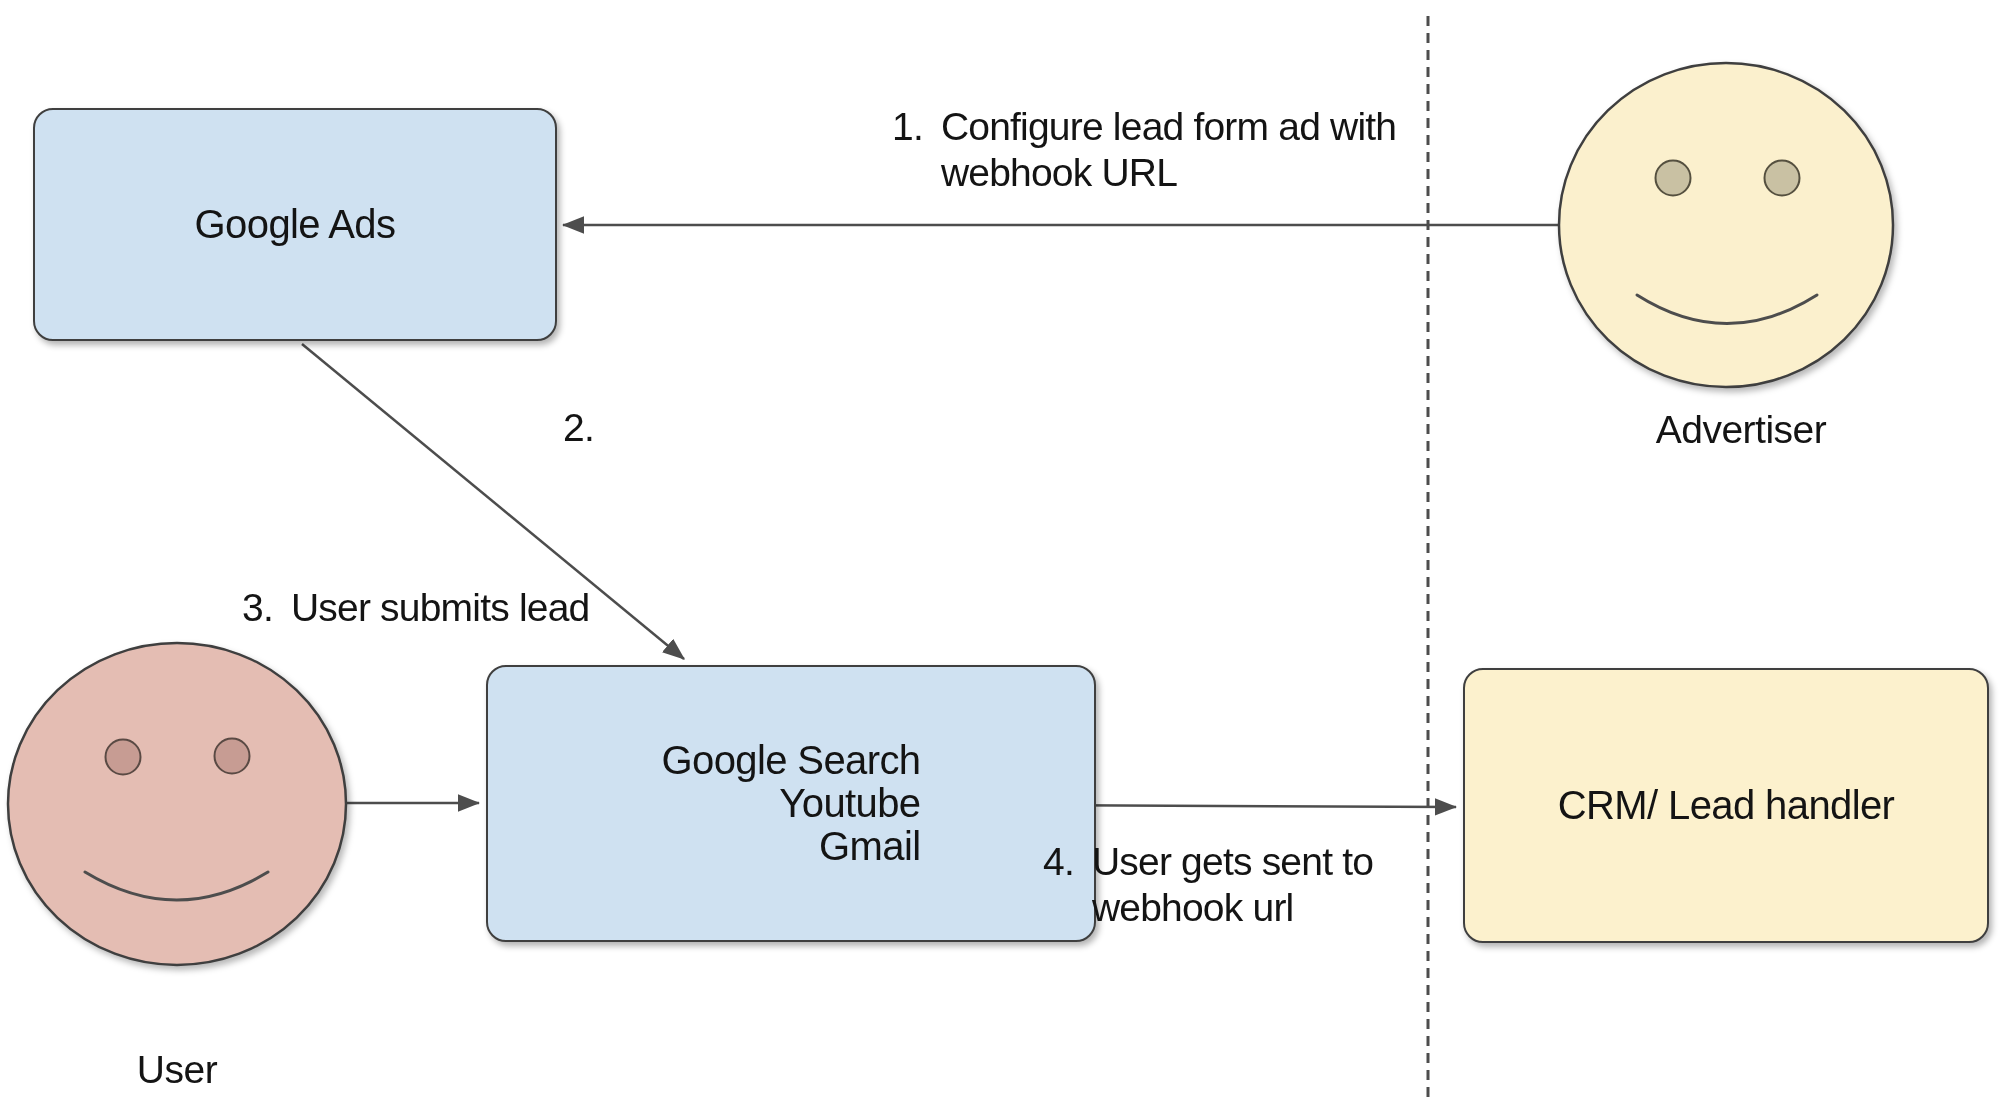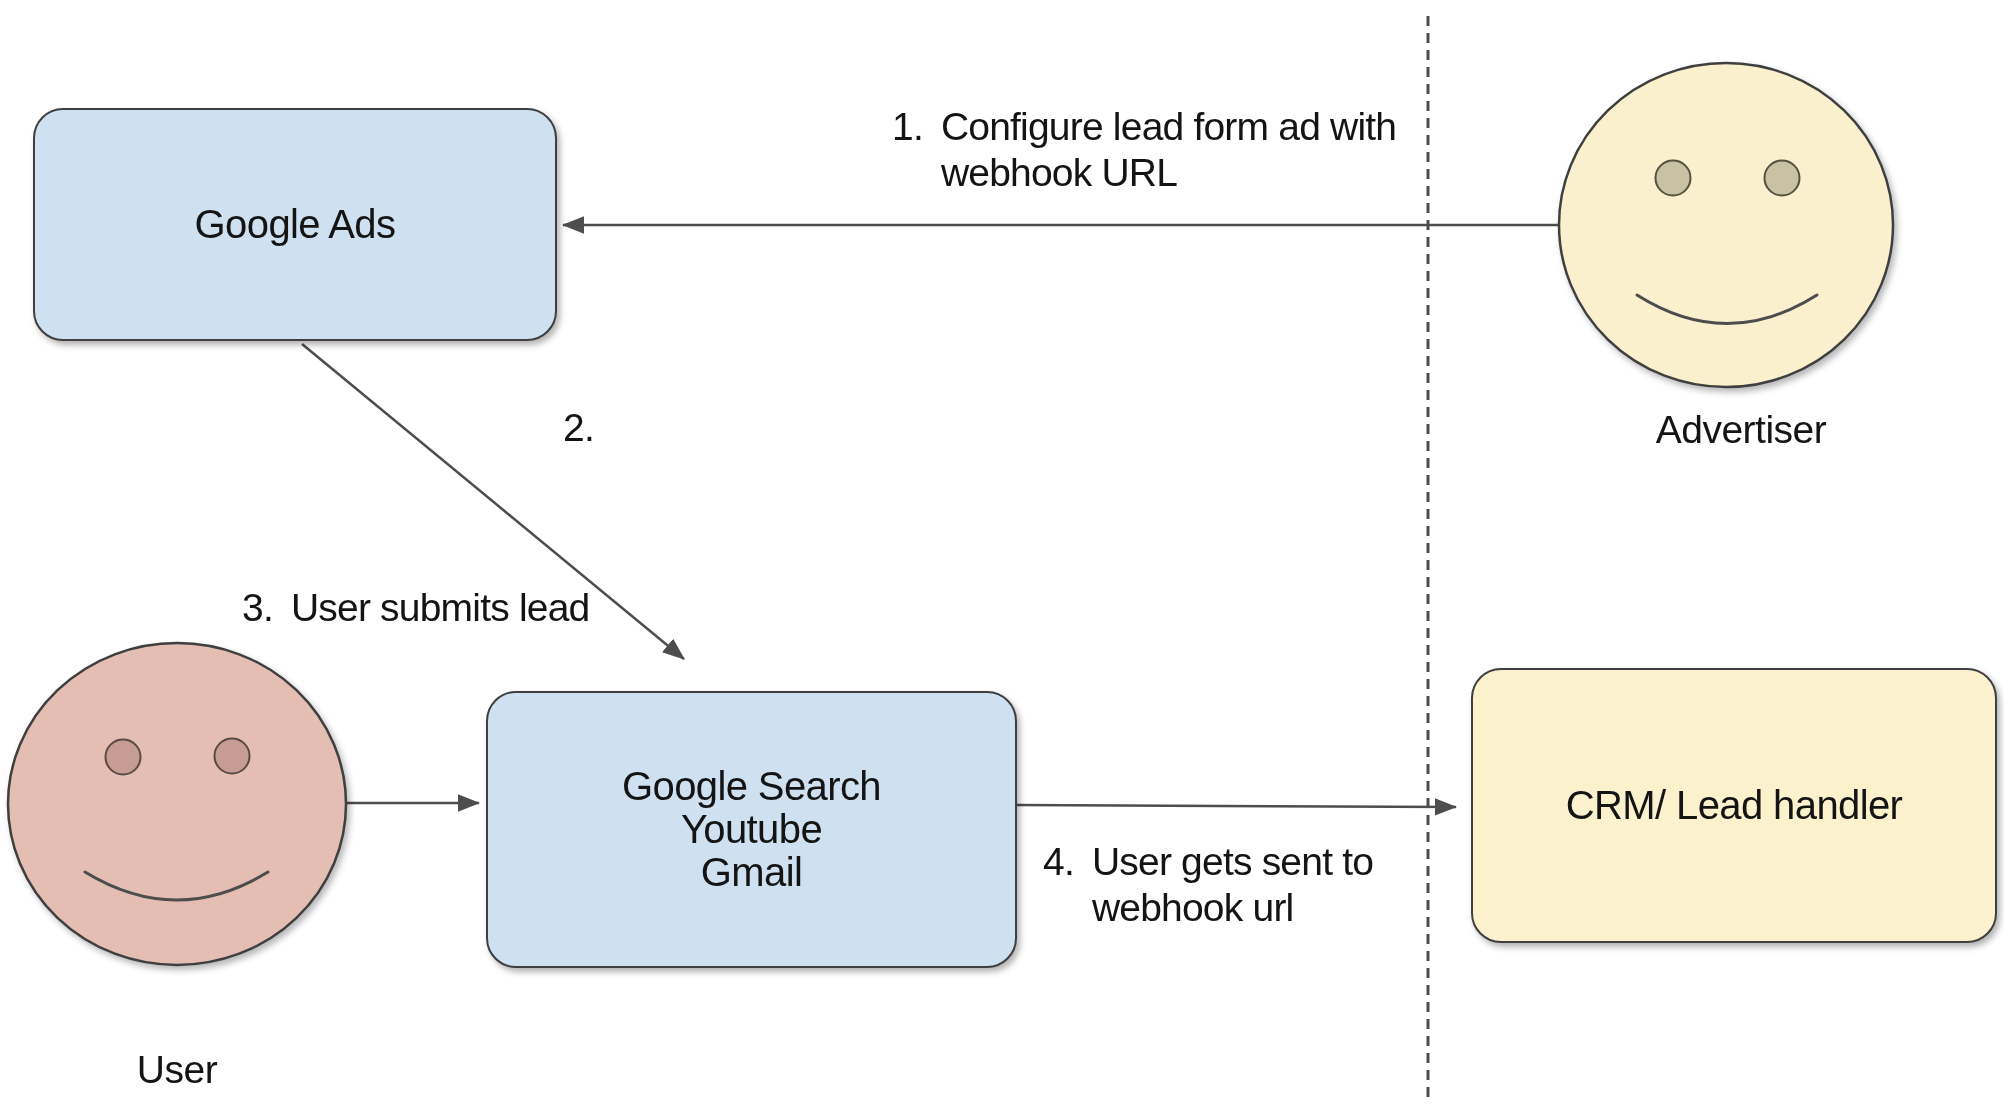--- a/index.html
+++ b/index.html
@@ -22,32 +22,32 @@
   .smile{fill:none;stroke:var(--line,#4d4d4d);stroke-width:3;stroke-linecap:round;}
   .conn{stroke:var(--line,#4d4d4d);stroke-width:2.5;}
   .dashed{stroke:var(--line,#4d4d4d);stroke-width:3;stroke-dasharray:10 7;}
   #ah path{fill:var(--line,#4d4d4d);}
   .shadowed{filter:drop-shadow(3px 4px 3px rgba(0,0,0,0.28));}
 
   
   .node{
     position:absolute;
     display:flex;align-items:center;justify-content:center;
-    text-align:center;
+    text-align:right;
     border:2.5px solid var(--stroke,#3f3f3f);
-    border-radius:30px;
+    border-radius:20px;
     font-size:40px;letter-spacing:-0.6px;
     box-shadow:3px 4px 6px rgba(0,0,0,0.30);
     box-sizing:border-box;
     line-height:43px;
   }
   .node.blue{background:var(--box_blue,#cfe1f1);}
-  .node.yellow{background:var(--box_yellow,#fcf1cd);margin-left:8px;}
+  .node.yellow{background:var(--box_yellow,#fcf1cd);}
   #node-google-ads{left:33px;top:108px;width:524px;height:233px;}
-  #node-google-surfaces{left:486px;top:691px;width:531px;height:277px;}
+  #node-google-surfaces{left:486px;top:665px;width:610px;height:277px;}
   #node-crm{left:1463px;top:668px;width:526px;height:275px;}
   .node .multiline span{display:block;}
 
   
   .step{
     position:absolute;display:flex;
     font-size:39px;line-height:46px;letter-spacing:-0.8px;
     white-space:nowrap;
   }
   .step .num{margin-right:18px;}

